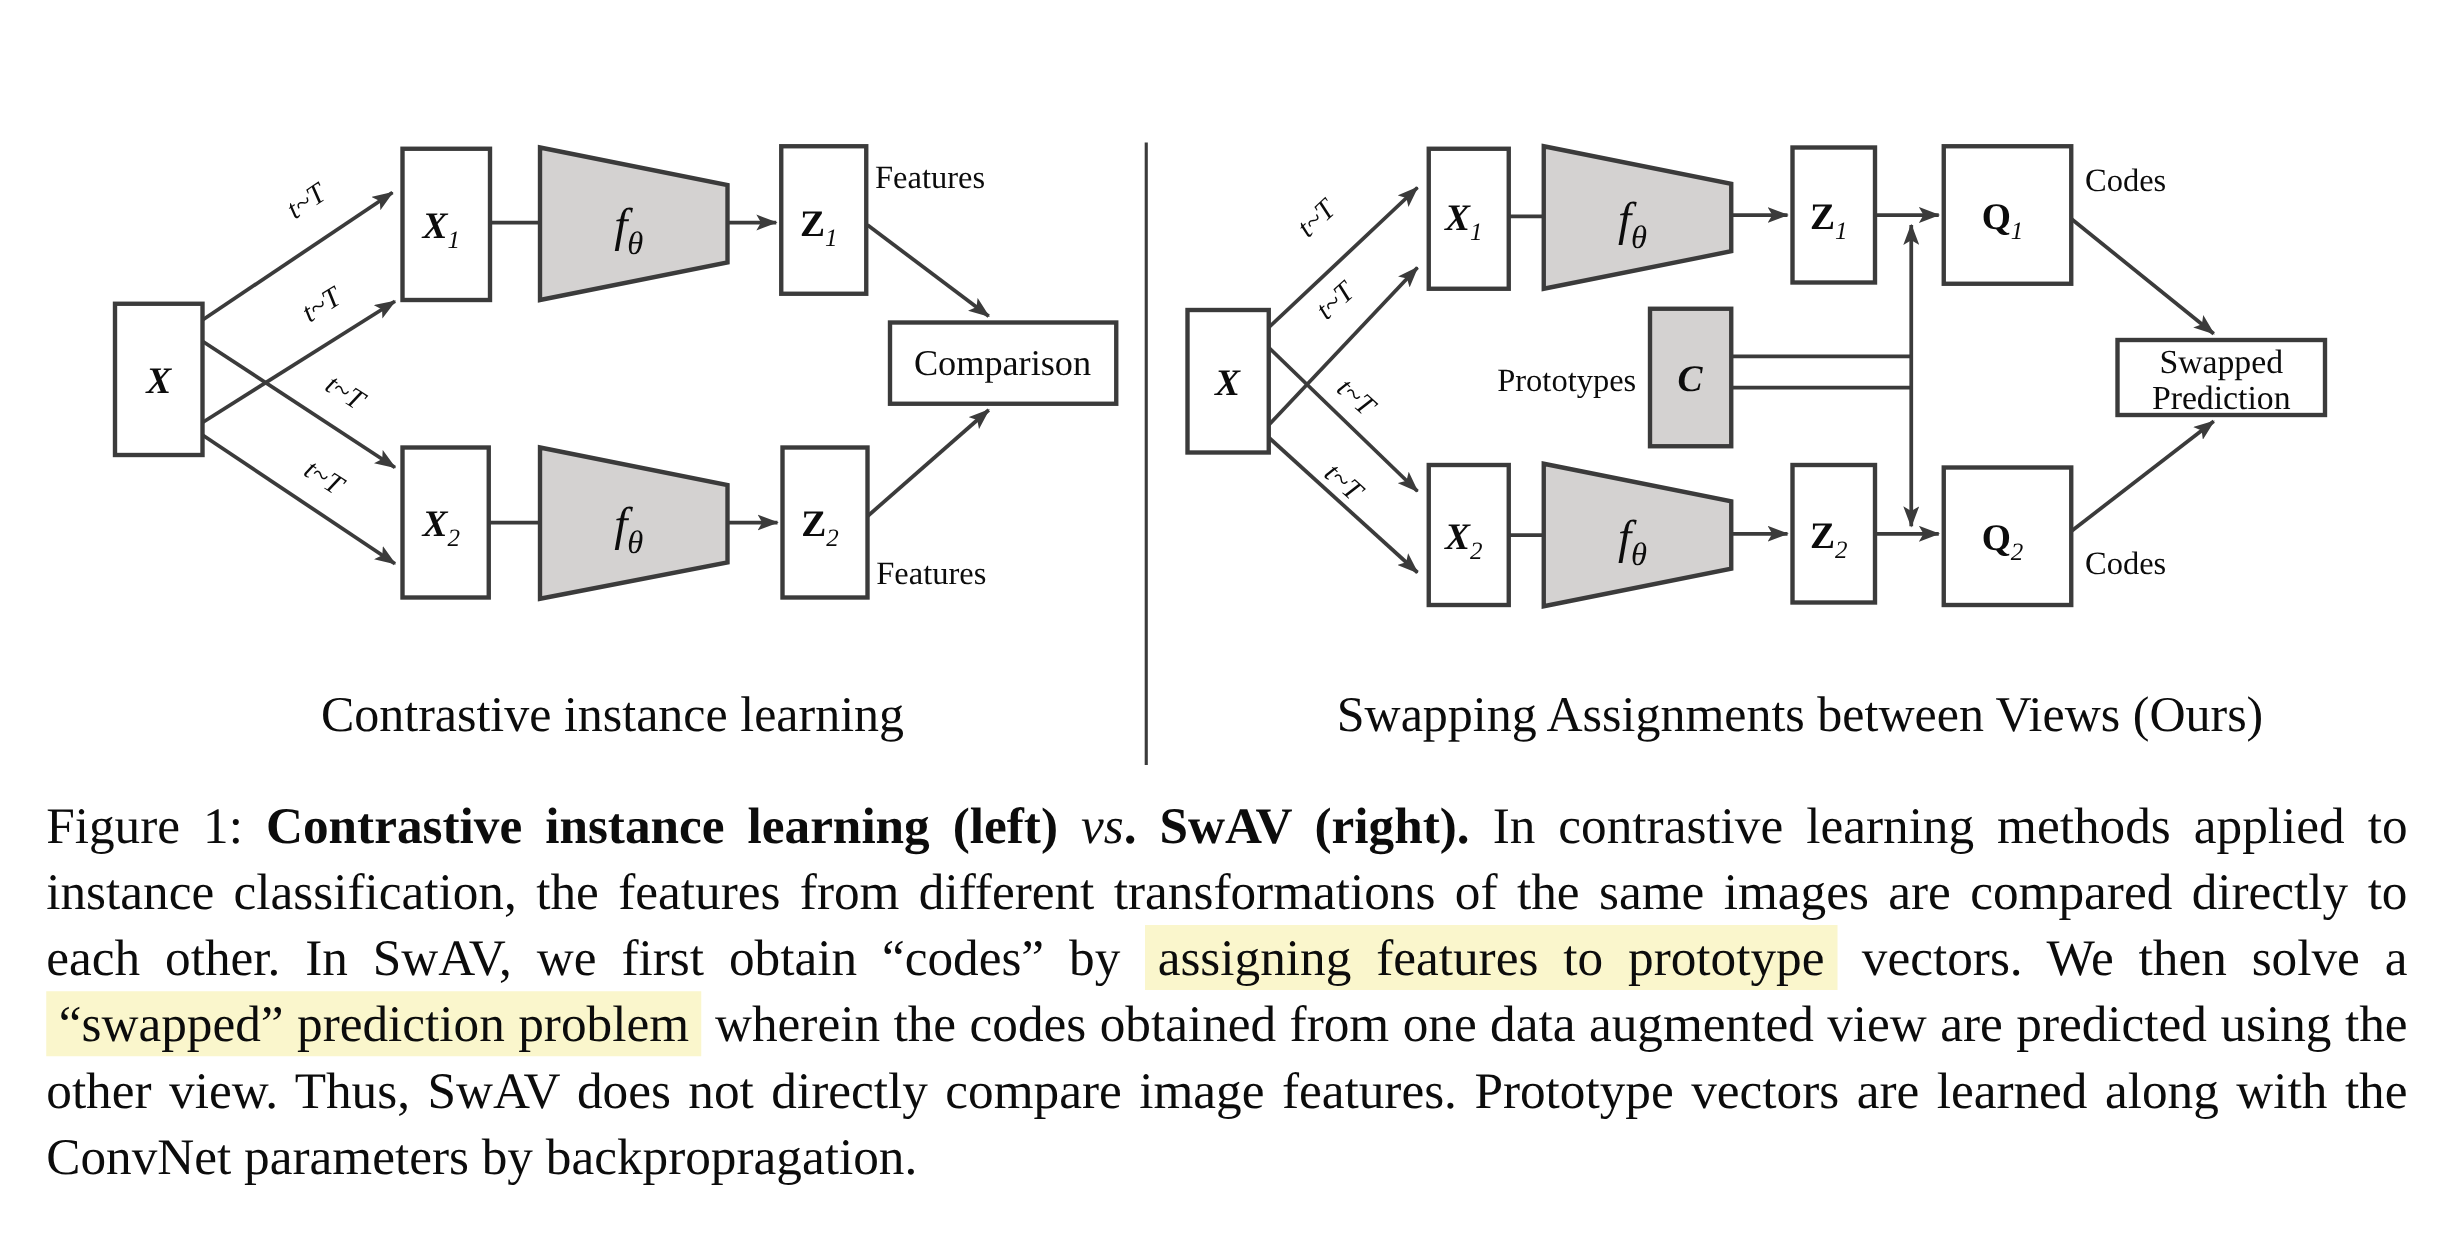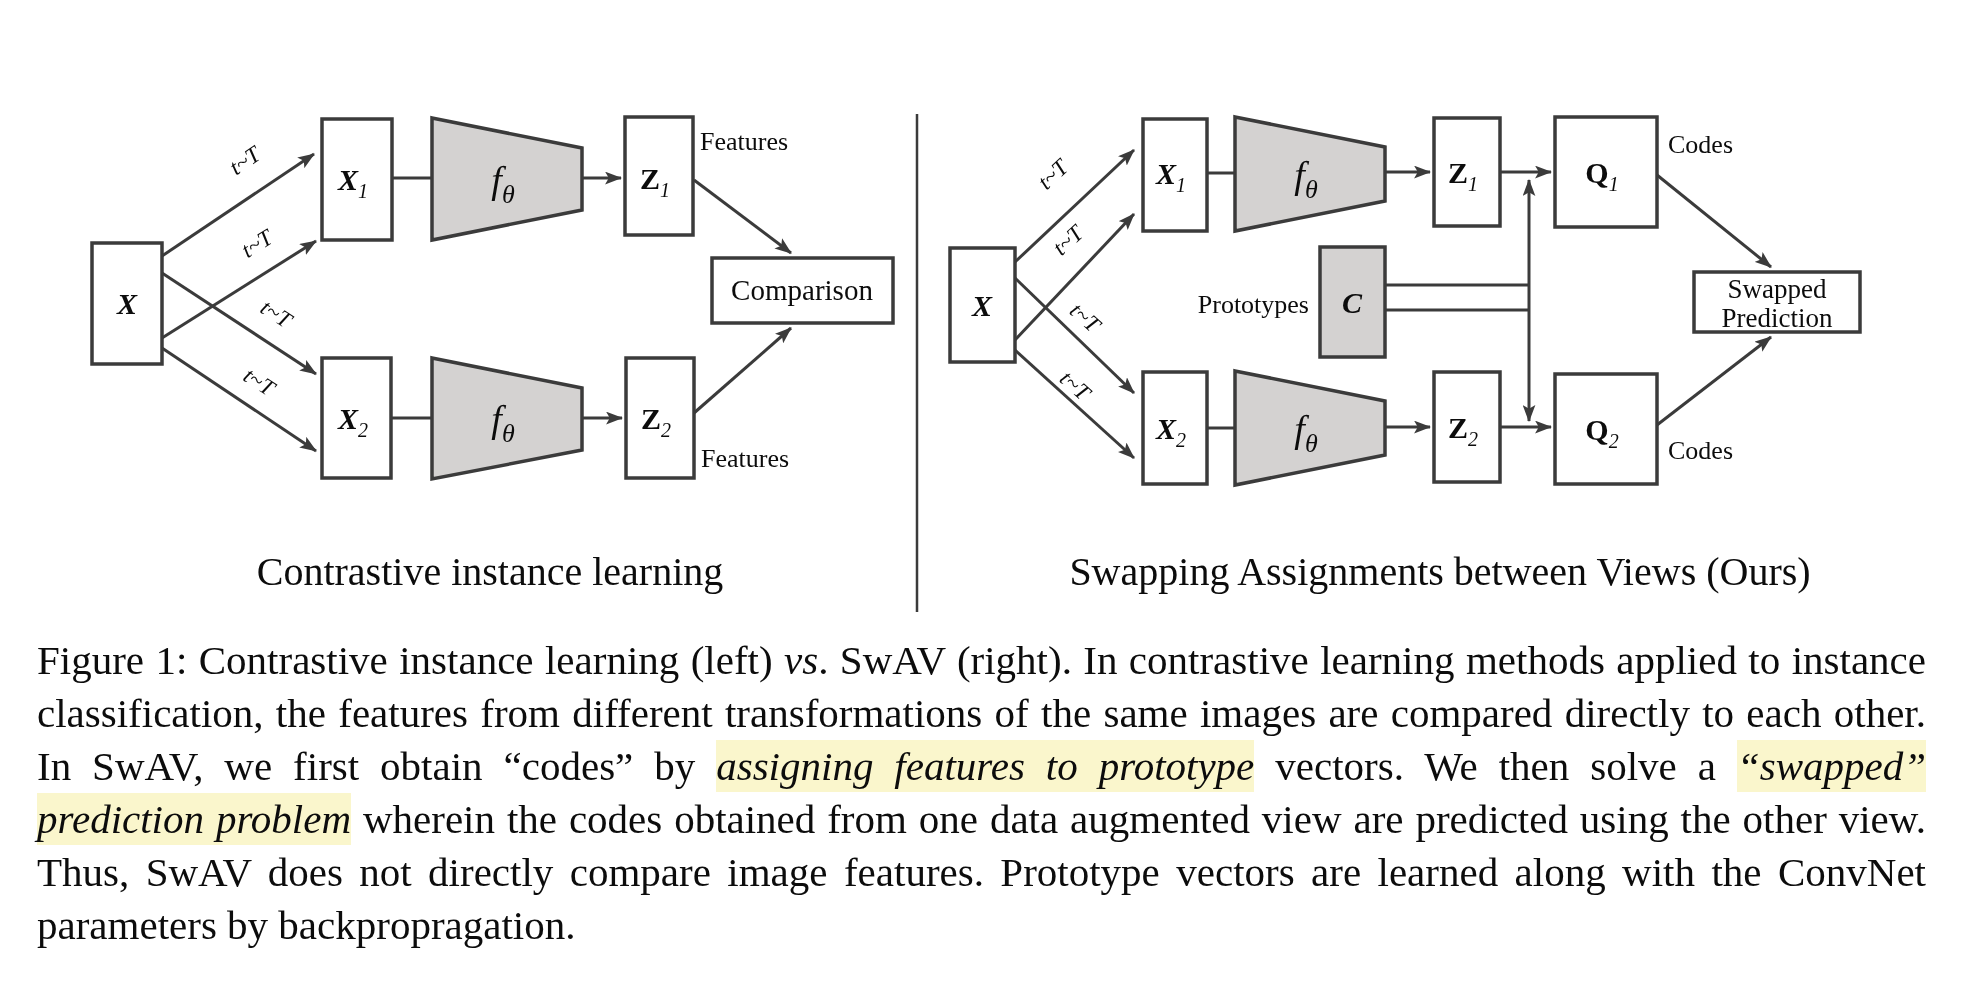--- a/index.html
+++ b/index.html
@@ -22,24 +22,24 @@
   .sub{font-size:20px;font-style:italic;font-weight:normal;}
   .enc{font-size:38px;font-style:italic;}
   .encsub{font-size:26px;}
   .side{font-size:26px;}
   .cmp{font-size:29px;}
   .swp{font-size:27px;}
   .aug{font-size:23px;font-style:italic;}
   .subcap{font-size:40px;}
   #caption{position:absolute;left:37px;top:634px;width:1889px;
            font-size:41px;line-height:53px;text-align:justify;}
-  #caption .b{font-weight:normal;}
+  #caption .b{font-weight:bold;}
   #caption .bi{font-weight:normal;font-style:italic;}
-  .hl{background:var(--highlight,#faf6cc);padding:3px 0;
-      -webkit-box-decoration-break:clone;box-decoration-break:clone;font-style:italic;}
+  .hl{background:var(--highlight,#faf6cc);padding:3px 10px;
+      -webkit-box-decoration-break:clone;box-decoration-break:clone;}
 </style>
 </head>
 <body>
 
 <div id="page">
 
   <svg width="1962" height="620" viewBox="0 0 1962 620">
     <defs>
       <marker id="arrow" viewBox="0 0 16 12" refX="15" refY="6" markerWidth="17" markerHeight="13" orient="auto-start-reverse" markerUnits="userSpaceOnUse">
         <path d="M0,0 L16,6 L0,12 L3.5,6 Z" fill="var(--stroke,#3b3b3b)"></path>

